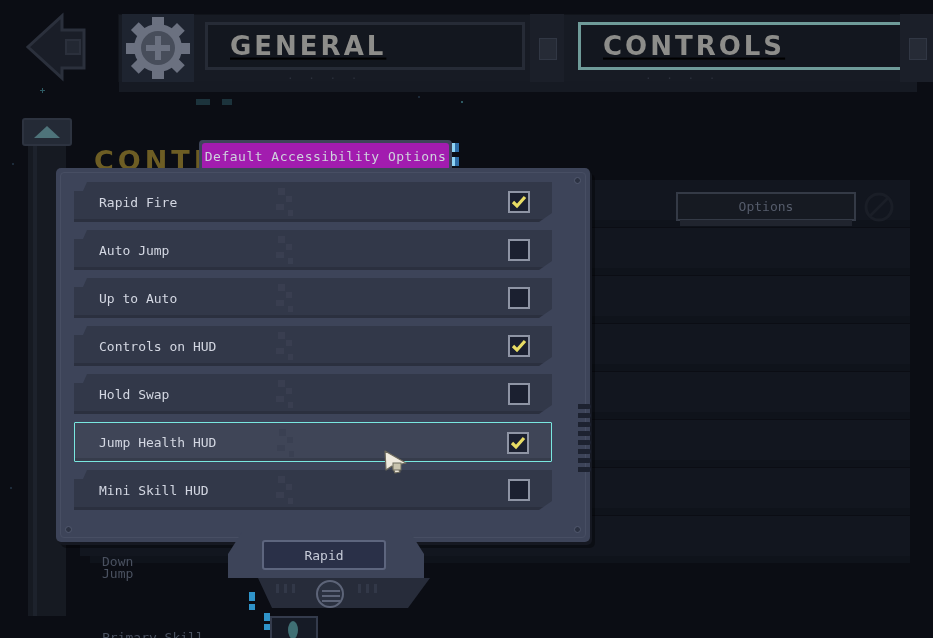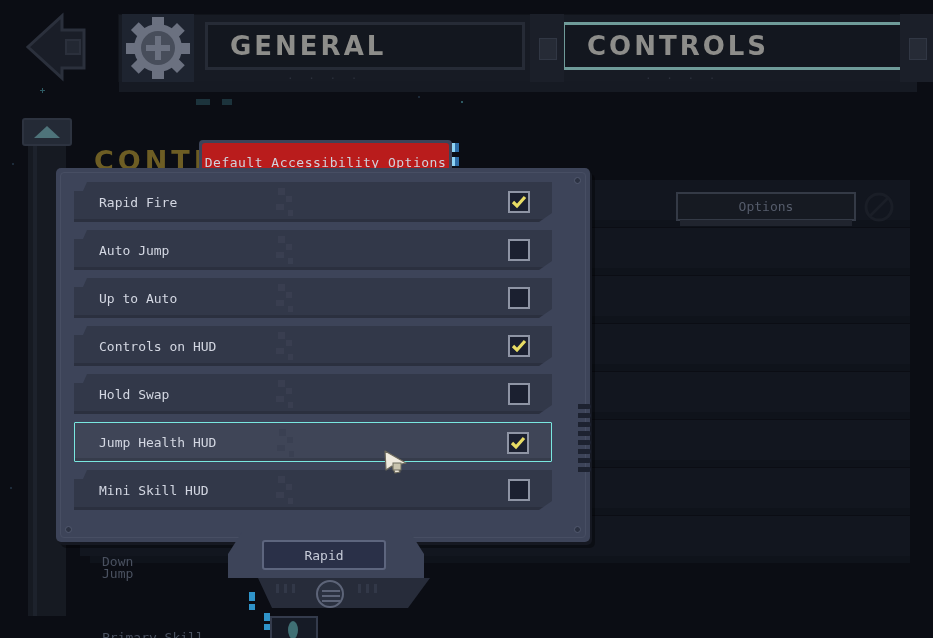--- a/index.html
+++ b/index.html
@@ -26,30 +26,30 @@
     background:#161a23;
   }
   .backarrow{ position:absolute; left:22px; top:10px; width:86px; height:72px; }
   .backarrow svg{ display:block; }
 
   .gear{ position:absolute; left:122px; top:14px; width:72px; height:68px; }
 
   .tab{
     position:absolute; top:22px; height:48px;
     background:#13171f; border:3px solid #262b36;
-    display:flex; align-items:center; padding-left:22px;
+    display:flex; align-items:center; padding-left:22px;text-decoration:underline;
   }
   .tab.active{ border-color:#6f9b99; }
   .tab .tlabel{
     font-size:26px; letter-spacing:3px; color:#8d8d8a; font-weight:bold;
     font-family:"DejaVu Sans","Liberation Sans",sans-serif;
     transform:scaleY(1.05);
   }
   #tab-general{ left:205px; width:320px; }
-  #tab-controls{ left:562px; width:344px; }
+  #tab-controls{ left:578px; width:344px; }
 
   .connector{
     position:absolute; top:14px; width:34px; height:68px;
     background:#1b1f29;
   }
   .connector:before{
     content:""; position:absolute; left:9px; top:24px; width:16px; height:20px;
     background:#262b36; border:1px solid #313744;
   }
   .conn-a{ left:530px; }
@@ -93,22 +93,22 @@
     content:""; position:absolute; left:2px; right:2px; bottom:-7px; height:6px; background:#20242e;
   }
   .noicon{ position:absolute; left:862px; top:190px; width:34px; height:34px; }
 
   
   .dlgtab{
     position:absolute; left:199px; top:140px; width:253px; height:33px;
     background:#3d4459; border-radius:4px 4px 0 0; padding:3px;
   }
   .dlgtab-in{
-    width:100%; height:100%; background:#b91c1c; border-radius:3px;
-    display:flex; align-items:flex-end; justify-content:center;
+    width:100%; height:100%; background:#a21caf; border-radius:3px;
+    display:flex; align-items:center; justify-content:center;
   }
   .dlgtab-in span{ font-size:13px; color:#cfd3dd; letter-spacing:.5px; }
   .tabclips{ position:absolute; left:452px; top:143px; width:10px; height:28px; }
   .tabclips i{ display:block; width:7px; height:9px; background:#2f6ea8; margin-bottom:5px; border-left:3px solid #8fd4f5;}
 
   
   .dialog{
     position:absolute; left:56px; top:168px; width:534px; height:374px;
     background:#3d4459; border-radius:5px;
     box-shadow:2px 3px 0 #151821, 5px 6px 0 rgba(0,0,0,.35);

